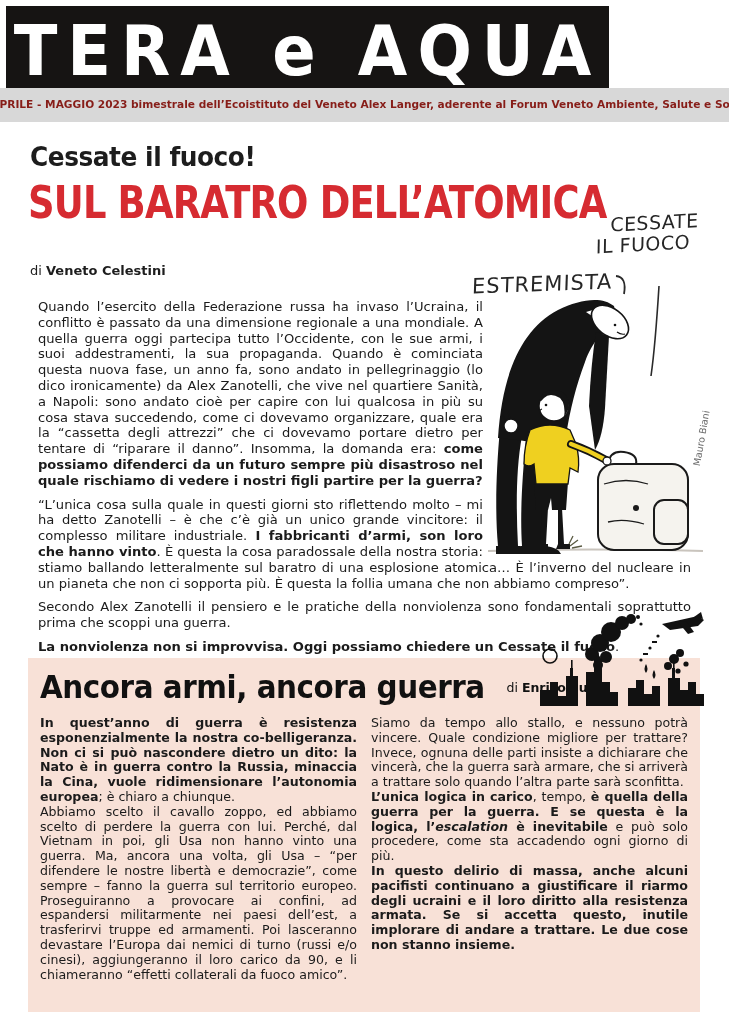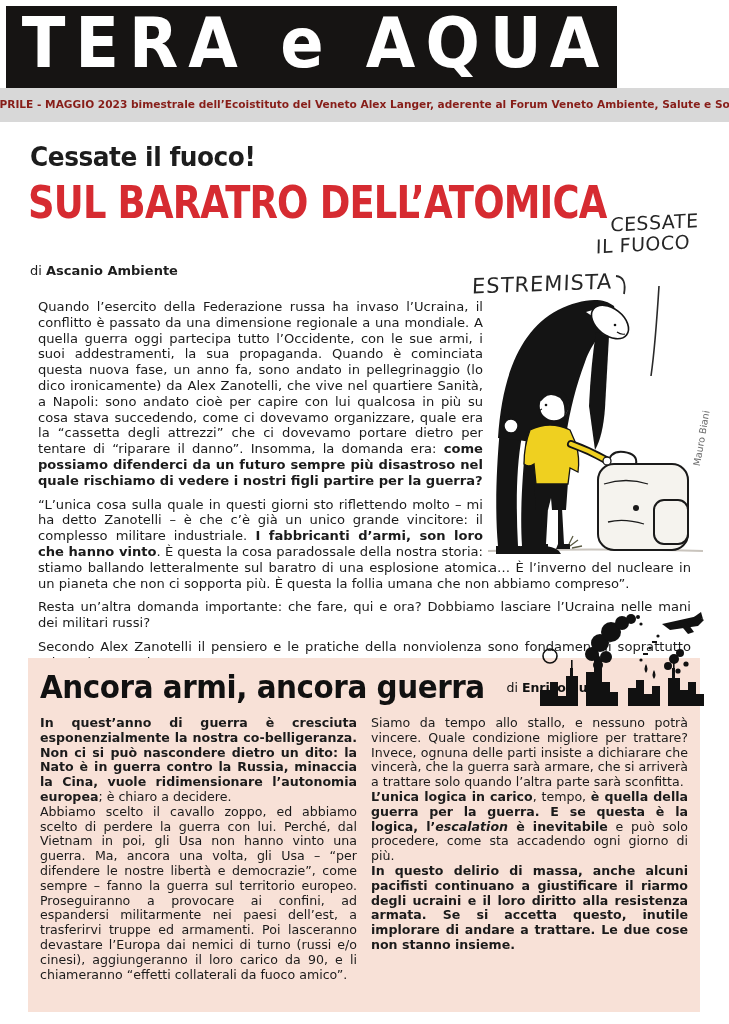--- a/index.html
+++ b/index.html
@@ -1,21 +1,21 @@
 <!DOCTYPE html>
 <html><head>
 <meta charset="utf-8">
 <style>
   html,body{margin:0;padding:0;background:#fff;}
   .page{position:relative;width:729px;height:1024px;background:#fff;overflow:hidden;
         font-family:"DejaVu Sans","Liberation Sans",sans-serif;color:#1b1b1b;}
 
   
   .masthead{position:absolute;left:6px;top:6px;width:603px;height:82px;background:#161413;
-            display:flex;align-items:flex-start;justify-content:center;padding-left:8px;}
+            display:flex;align-items:flex-end;justify-content:center;}
   .masthead-title{color:#fff;font-size:64px;font-weight:800;letter-spacing:10px;
                   font-family:"DejaVu Sans",sans-serif;transform:scaleY(1.08);white-space:nowrap;}
   .banner{position:absolute;left:0;top:88px;width:729px;height:34px;background:#d8d8d8;
           display:flex;flex-direction:column;align-items:center;justify-content:center;}
   .banner div{color:#871d18;font-size:10.6px;font-weight:bold;line-height:13.5px;white-space:nowrap;}
 
   
   .kicker{position:absolute;left:30px;top:141px;font-size:27px;font-weight:800;color:#1d1d1d;
           transform:scaleX(.92);transform-origin:left;white-space:nowrap;letter-spacing:-.5px;}
   .headline{position:absolute;left:28px;top:176px;font-size:45px;font-weight:900;color:#d62b31;
@@ -62,29 +62,28 @@
   <div class="kicker">Cessate il fuoco!</div>
   <div class="headline">SUL BARATRO DELL’ATOMICA</div>
 
   <div class="speech1">
     <div class="l1">CESSATE</div>
     <div class="l2">IL FUOCO</div>
   </div>
   <div class="speech2">ESTREMISTA</div>
 
   <div class="byline">
-    <span>di </span><b>Ascanio Ambiente</b>
+    <span>di </span><b>Veneto Celestini</b>
   </div>
 
   <div class="article1">
     <div class="cartoon-spacer"></div>
     <div>
         <p><span>Quando l’esercito della Federazione russa ha invaso l’Ucraina, il conflitto è passato da una dimensione regionale a una mondiale. A quella guerra oggi partecipa tutto l’Occidente, con le sue armi, i suoi addestramenti, la sua propaganda. Quando è cominciata questa nuova fase, un anno fa, sono andato in pellegrinaggio (lo dico ironicamente) da Alex Zanotelli, che vive nel quartiere Sanità, a Napoli: sono andato cioè per capire con lui qualcosa in più su cosa stava succedendo, come ci dovevamo organizzare, quale era la “cassetta degli attrezzi” che ci dovevamo portare dietro per tentare di “riparare il danno”. Insomma, la domanda era: </span><b>come possiamo difenderci da un futuro sempre più disastroso nel quale rischiamo di vedere i nostri figli partire per la guerra?</b></p>
         <p><span>“L’unica cosa sulla quale in questi giorni sto riflettendo molto – mi ha detto Zanotelli – è che c’è già un unico grande vincitore: il complesso militare industriale. </span><b>I fabbricanti d’armi, son loro che hanno vinto</b><span>. È questa la cosa paradossale della nostra storia: stiamo ballando letteralmente sul baratro di una esplosione atomica… È l’inverno del nucleare in un pianeta che non ci sopporta più. È questa la follia umana che non abbiamo compreso”.</span></p>
-        <p><span>Resta un’altra domanda importante: che fare, qui e ora? Dobbiamo lasciare l’Ucraina nelle mani dei militari russi?</span></p>
         <p><span>Secondo Alex Zanotelli il pensiero e le pratiche della nonviolenza sono fondamentali soprattutto prima che scoppi una guerra.</span></p>
         <p><b>La nonviolenza non si improvvisa. Oggi possiamo chiedere un Cessate il fuoco</b><span>.</span></p>
         <p><span>Non la “pace”, ma un Cessate il fuoco a qualsiasi costo: si tratta di fare di tutto per limitare i danni, arginare il disastro, senza eroismi e senza retorica. L’importante, insomma, è fermare il numero dei morti.</span></p>
         <p><span>Subito dopo occorre ricominciare l’opera di coscientizzazione nonviolenta.</span></p>
       </div>
   </div>
 
   <svg class="cartoon-svg" viewBox="0 0 268 292">
     <path d="M30,283 Q130,280 245,283" stroke="#c9c4bd" stroke-width="2" fill="none"></path>
     <path d="M201,18 C199,50 197,80 193,108" stroke="#2a2a2a" stroke-width="1.6" fill="none"></path>
@@ -132,21 +131,21 @@
     <text transform="rotate(-80 240 186)" x="228" y="190" font-size="9.5" fill="#6a6a6a" font-family="DejaVu Sans, sans-serif">Mauro Biani</text>
   </svg>
 
   <div class="pinkbox">
     <div class="pb-head">
       <span class="pb-title">Ancora armi, ancora guerra</span>
       <span class="pb-byline"><span>di </span><b>Enrico Euli</b></span>
     </div>
     <div class="columns">
       <div class="col">
-          <p><b>In quest’anno di guerra è cresciuta esponenzialmente la nostra co-belligeranza. Non ci si può nascondere dietro un dito: la Nato è in guerra contro la Russia, minaccia la Cina, vuole ridimensionare l’autonomia europea</b><span>; è chiaro a decidere.</span></p>
+          <p><b>In quest’anno di guerra è resistenza esponenzialmente la nostra co-belligeranza. Non ci si può nascondere dietro un dito: la Nato è in guerra contro la Russia, minaccia la Cina, vuole ridimensionare l’autonomia europea</b><span>; è chiaro a chiunque.</span></p>
           <p><span>Abbiamo scelto il cavallo zoppo, ed abbiamo scelto di perdere la guerra con lui. Perché, dal Vietnam in poi, gli Usa non hanno vinto una guerra. Ma, ancora una volta, gli Usa – “per difendere le nostre libertà e democrazie”, come sempre – fanno la guerra sul territorio europeo. Proseguiranno a provocare ai confini, ad espandersi militarmente nei paesi dell’est, a trasferirvi truppe ed armamenti. Poi lasceranno devastare l’Europa dai nemici di turno (russi e/o cinesi), aggiungeranno il loro carico da 90, e li chiameranno “effetti collaterali da fuoco amico”.</span></p>
         </div>
       <div class="col">
           <p><span>Siamo da tempo allo stallo, e nessuno potrà vincere. Quale condizione migliore per trattare? Invece, ognuna delle parti insiste a dichiarare che vincerà, che la guerra sarà armare, che si arriverà a trattare solo quando l’altra parte sarà sconfitta.</span></p>
           <p><b>L’unica logica in carico</b><span>, tempo, </span><b>è quella della guerra per la guerra. E se questa è la logica, l’</b><b style="font-style: italic; margin-top: 20px;">escalation</b><b> </b><b>è inevitabile</b><span> e può solo procedere, come sta accadendo ogni giorno di più.</span></p>
           <p><b>In questo delirio di massa, anche alcuni pacifisti continuano a giustificare il riarmo degli ucraini e il loro diritto alla resistenza armata. Se si accetta questo, inutile implorare di andare a trattare. Le due cose non stanno insieme.</b></p>
         </div>
     </div>
   </div>
 

